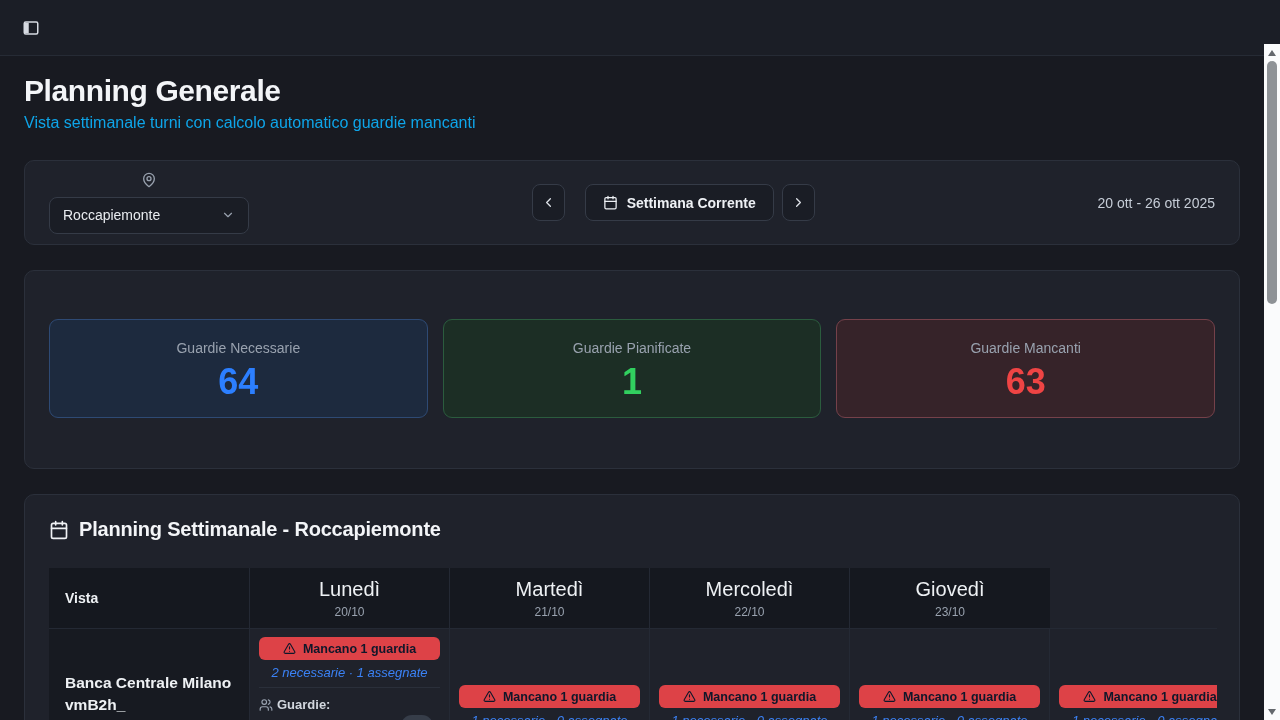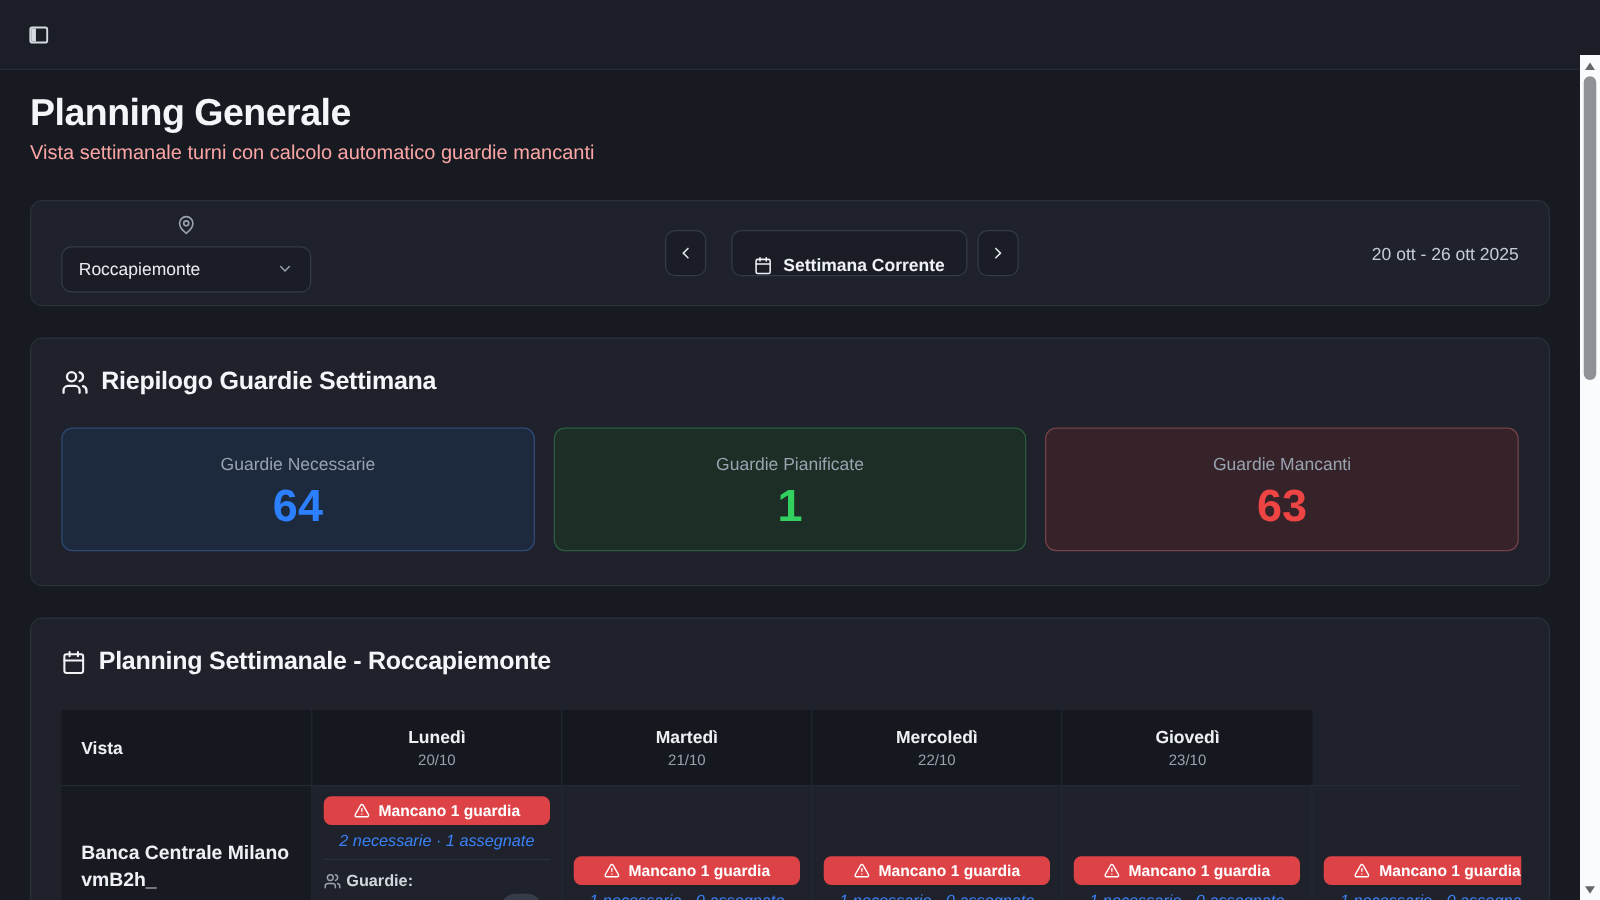--- a/index.html
+++ b/index.html
@@ -12,39 +12,39 @@
   .topbar{position:absolute;left:0;top:0;width:1280px;height:56px;
           background:#1b1e26;border-bottom:1px solid #262b35;box-sizing:border-box;}
   .toggle-btn{position:absolute;left:16px;top:13px;width:30px;height:30px;
               display:flex;align-items:center;justify-content:center;
               background:transparent;border:none;color:#d6dae1;border-radius:6px;cursor:pointer;}
 
   
   .page-head{position:absolute;left:24px;top:74px;}
   .page-title{margin:0;font-size:30px;line-height:34px;font-weight:700;
               letter-spacing:-.4px;color:#f3f5f8;}
-  .page-subtitle{margin-top:6px;font-size:16px;color:#fca5a5;}
+  .page-subtitle{margin-top:6px;font-size:16px;color:#0ea5e9;}
 
   
   .card{position:absolute;left:24px;width:1216px;background:#1f222b;
         border:1px solid #2b303b;border-radius:10px;box-sizing:border-box;}
 
   
   .toolbar{top:160px;height:85px;display:flex;align-items:center;padding:0 24px;}
   .loc-group{display:flex;align-items:center;gap:9px;color:#98a1ae;flex-direction:column;}
   .select{width:200px;height:37px;background:#1a1d25;border:1px solid #353b47;
           border-radius:8px;display:flex;align-items:center;justify-content:space-between;
           padding:0 13px;box-sizing:border-box;color:#e9ecf0;font-size:14px;cursor:pointer;}
   .select .caret{color:#98a1ae;}
   .week-nav{display:flex;align-items:center;gap:8px;margin:0 auto;}
   .nav-btn{width:33px;height:37px;background:#1a1d25;border:1px solid #353b47;
            border-radius:8px;display:flex;align-items:center;justify-content:center;
            color:#dfe3e9;cursor:pointer;}
   .week-btn{height:37px;background:#1a1d25;border:1px solid #353b47;border-radius:8px;
-            display:flex;align-items:flex-end;gap:9px;padding:0 17px;
+            display:flex;align-items:center;gap:9px;padding:0 17px;
             font-size:14px;font-weight:600;color:#eef1f5;cursor:pointer;
             font-family:inherit;margin-left:12px;}
   .date-range{font-size:14px;color:#c6cdd7;}
 
   
   .summary{top:270px;height:199px;padding:23px 24px;}
   .section-title{display:flex;align-items:center;gap:10px;}
   .section-title h2{margin:0;font-size:20px;font-weight:700;color:#f3f5f8;letter-spacing:-.2px;}
   .stats{display:grid;grid-template-columns:1fr 1fr 1fr;gap:15px;margin-top:25px;}
   .stat{height:99px;border-radius:9px;border:1px solid;text-align:center;
@@ -61,31 +61,31 @@
   
   .planning{top:494px;height:430px;padding:23px 24px;overflow:hidden;}
   .table-wrap{margin-top:27px;width:1168px;overflow:hidden;}
   .tbl{width:1201px;}
   .thead{display:flex;height:60px;}
   .th{box-sizing:border-box;background:#15181f;border-right:1px solid #242934;}
   .th.site{width:201px;display:flex;align-items:center;padding-left:16px;
            font-size:14px;font-weight:700;color:#eef1f4;}
   .th.day{width:200px;display:flex;flex-direction:column;align-items:center;justify-content:center;}
   .th.day:last-child{border-right:none;}
-  .day-name{font-size:14px;font-weight:700;color:#eef1f4;}
+  .day-name{font-size:20px;font-weight:400;color:#eef1f4;}
   .day-date{font-size:12px;color:#99a2af;margin-top:4px;}
   .trow{display:flex;border-top:1px solid #242934;height:185px;}
   .td{box-sizing:border-box;border-right:1px solid #242934;}
   .td.site{width:201px;background:#171a21;padding:43px 16px 0;
            font-size:15.5px;font-weight:700;line-height:22px;color:#eef1f4;}
   .td.day{width:200px;padding:8px 9px 0;}
   .td.day:last-child{border-right:none;}
   .badge{height:23px;background:#dd4247;border-radius:6px;display:flex;
          align-items:center;justify-content:center;gap:7px;
-         font-size:12.5px;font-weight:700;color:#ffffff;}
+         font-size:12.5px;font-weight:700;color:#0f172a;}
   .td.day.late .badge{margin-top:48px;}
   .cell-info{margin-top:5px;text-align:center;font-size:13px;line-height:16px;color:#3b82f6;font-style:italic;}
   .cell-div{border-top:1px solid #2a2f3a;margin-top:6px;}
   .guards-row{margin-top:9px;display:flex;align-items:center;gap:4px;
               font-size:13px;font-weight:600;color:#d2d7de;}
   .guards-row .g-icon{color:#9aa3b0;}
   .guard-chip{margin:3px 0 0 142px;width:32px;height:22px;border-radius:11px;background:#363d49;}
 
   
   .scrollbar{position:absolute;right:0;top:44px;width:16px;height:676px;
@@ -161,31 +161,20 @@
               <path d="m9 18 6-6-6-6"></path>
             </svg>
         </span>
       </button>
     </div>
 
     <div class="date-range">20 ott - 26 ott 2025</div>
   </div>
 
   <div class="card summary">
-    <div class="section-title">
-      <span>
-        <svg width="22" height="22" viewBox="0 0 24 24" fill="none" stroke="currentColor" stroke-width="2" stroke-linecap="round" stroke-linejoin="round">
-          <path d="M16 21v-2a4 4 0 0 0-4-4H6a4 4 0 0 0-4 4v2"></path>
-            <circle cx="9" cy="7" r="4"></circle>
-          <path d="M22 21v-2a4 4 0 0 0-3-3.87"></path>
-            <path d="M16 3.13a4 4 0 0 1 0 7.75"></path>
-        </svg>
-      </span>
-      <h2>Riepilogo Guardie Settimana</h2>
-    </div>
     <div class="stats">
       <div class="stat blue">
         <div class="lbl">Guardie Necessarie</div>
         <div class="val">64</div>
       </div>
       <div class="stat green">
         <div class="lbl">Guardie Pianificate</div>
         <div class="val">1</div>
       </div>
       <div class="stat red">

